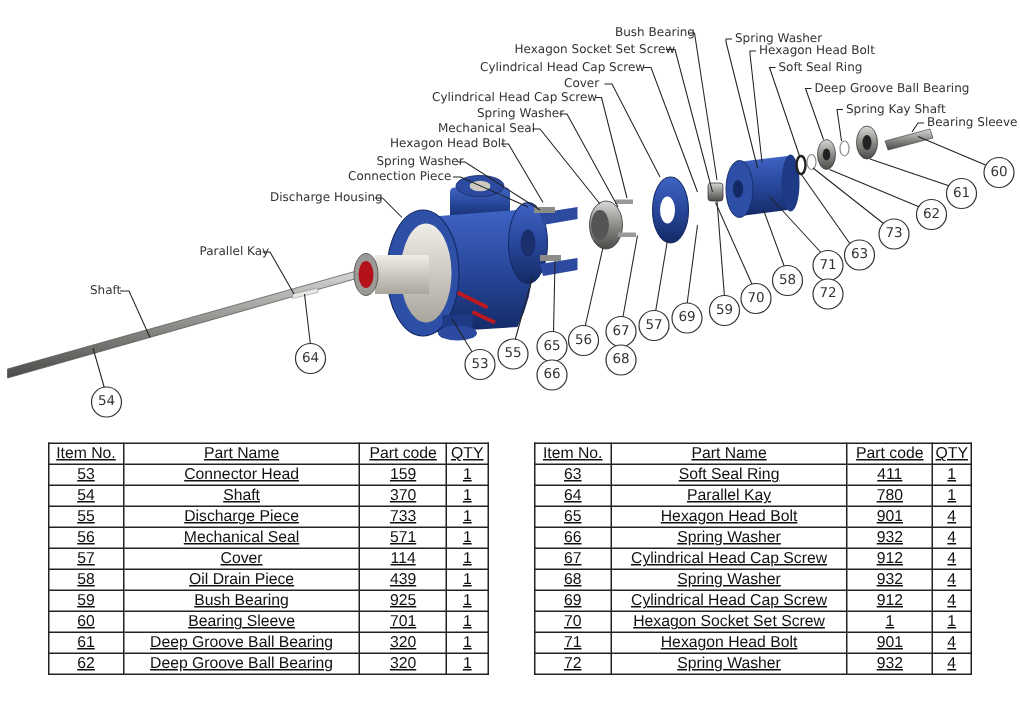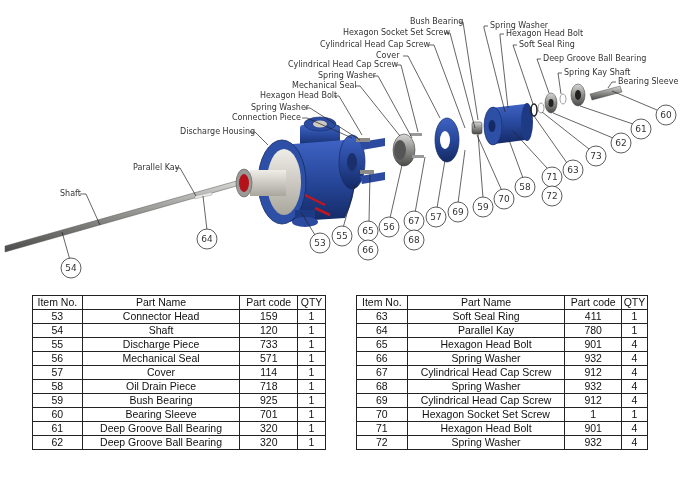--- a/index.html
+++ b/index.html
@@ -2,21 +2,21 @@
 <html><head>
 <meta charset="utf-8">
 <style>
   html, body { margin:0; padding:0; background:#ffffff; }
   body { width:680px; height:480px; position:relative; overflow:hidden; font-family:"Liberation Sans", sans-serif; }
   #diagram { position:absolute; left:0; top:0; width:680px; height:290px; }
   #diagram text.lbl { font-family:"DejaVu Sans", sans-serif; font-size:8px; fill:#333; }
   #diagram text.num { font-family:"DejaVu Sans", sans-serif; font-size:9px; fill:#333; text-anchor:middle; dominant-baseline:central; }
   .leader { stroke:#222; stroke-width:0.7; fill:none; }
   .balloon { fill:#fff; stroke:#333; stroke-width:0.8; }
-  table.parts { position:absolute; border-collapse:collapse; font-family:"Liberation Sans", sans-serif; font-size:10.5px; color:#111; }
+  table.parts { position:absolute; border-collapse:collapse; font-family:"Liberation Sans", sans-serif; font-size:10.5px; color:#111;text-decoration:underline; }
   table.parts td, table.parts th { border:1px solid #222; padding:0; height:13px; line-height:13px; text-align:center; font-weight:normal; }
   #table-left { left:32px; top:295px; width:294px; }
   #table-right { left:356px; top:295px; width:292px; }
   .c-item { width:49px; } .c-name { width:158px; } .c-code { width:57px; } .c-qty { width:27px; }
   #table-right .c-item { width:50px; } #table-right .c-name { width:158px; } #table-right .c-code { width:56px; } #table-right .c-qty { width:25px; }
 </style>
 </head>
 <body>
 
 <svg id="diagram" viewBox="0 0 680 290">
@@ -216,21 +216,21 @@
   <tbody id="tbody-left">
       <tr>
         <td>53</td>
         <td>Connector Head</td>
         <td>159</td>
         <td>1</td>
       </tr>
       <tr>
         <td>54</td>
         <td>Shaft</td>
-        <td>120</td>
+        <td>370</td>
         <td>1</td>
       </tr>
       <tr>
         <td>55</td>
         <td>Discharge Piece</td>
         <td>733</td>
         <td>1</td>
       </tr>
       <tr>
         <td>56</td>
@@ -240,21 +240,21 @@
       </tr>
       <tr>
         <td>57</td>
         <td>Cover</td>
         <td>114</td>
         <td>1</td>
       </tr>
       <tr>
         <td>58</td>
         <td>Oil Drain Piece</td>
-        <td>718</td>
+        <td>439</td>
         <td>1</td>
       </tr>
       <tr>
         <td>59</td>
         <td>Bush Bearing</td>
         <td>925</td>
         <td>1</td>
       </tr>
       <tr>
         <td>60</td>

